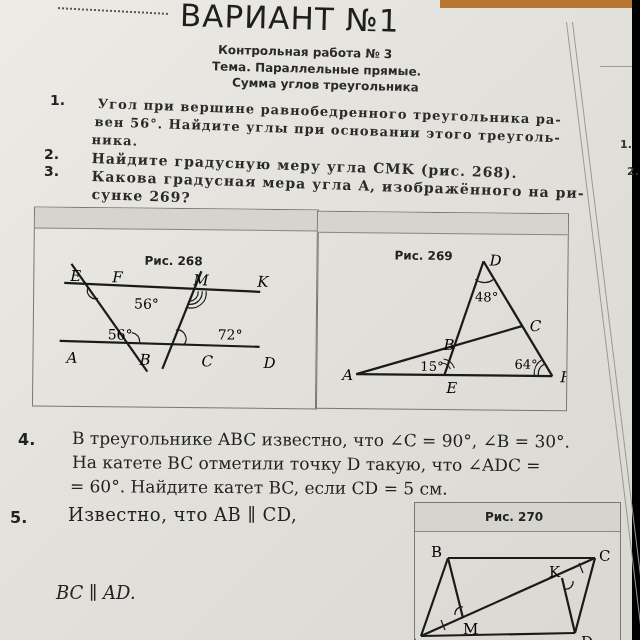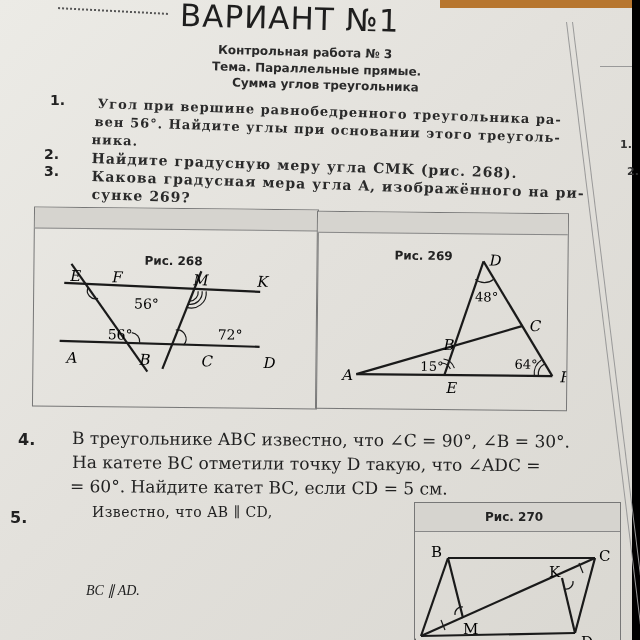--- a/index.html
+++ b/index.html
@@ -6,21 +6,21 @@
   body{width:640px;height:640px;overflow:hidden;background:#000;position:relative;font-family:"DejaVu Serif",serif;color:#222;}
   .wood{position:absolute;left:440px;top:0;width:192px;height:8px;background:#b7762f;}
   .paper{position:absolute;left:0;top:0;width:632px;height:640px;background:linear-gradient(135deg,#ecebe6 0%,#e3e1dc 45%,#dad8d2 100%);}
   .right-page-line{position:absolute;border-left:1px solid #999;}
   .dash-line{position:absolute;left:58px;top:10px;width:110px;border-top:2px dotted #555;transform:rotate(3deg);}
   .title{position:absolute;left:180px;top:0px;font-family:"DejaVu Sans",sans-serif;font-size:31px;letter-spacing:1px;color:#1e1e1e;transform:rotate(1.5deg);}
   .sub{position:absolute;font-family:"DejaVu Sans",sans-serif;font-weight:bold;font-size:12px;color:#2a2a2a;white-space:nowrap;transform:rotate(1.5deg);}
   .qnum{position:absolute;font-family:"DejaVu Sans",sans-serif;font-weight:bold;font-size:14px;color:#222;}
   .qline{position:absolute;font-family:"DejaVu Serif",serif;font-weight:bold;font-size:13px;color:#2a2a2a;white-space:nowrap;transform:rotate(2deg);transform-origin:left top;letter-spacing:1px;}
   .q4line{position:absolute;font-family:"DejaVu Serif",serif;font-size:17px;color:#222;white-space:nowrap;transform:rotate(0.4deg);transform-origin:left top;}
-  .q5line{position:absolute;font-family:"DejaVu Serif",serif;font-size:14px;color:#222;white-space:nowrap;margin-left:24px;}
+  .q5line{position:absolute;font-family:"DejaVu Serif",serif;font-size:18px;color:#222;white-space:nowrap;}
   .figbox{position:absolute;border:1px solid #777;}
   .figcap{position:absolute;font-family:"DejaVu Sans",sans-serif;font-weight:bold;font-size:12px;color:#222;}
   .side-num{position:absolute;font-family:"DejaVu Sans",sans-serif;font-weight:bold;font-size:11px;color:#333;}
   svg text{font-family:"DejaVu Serif",serif;}
 </style>
 </head>
 <body>
 
 <div class="paper">
   <div class="dash-line"></div>
@@ -99,21 +99,21 @@
     </svg>
   </div>
 
   <div class="qnum" style="left:18px;top:430px;font-size:16px;">4.</div>
   <div class="q4line" style="left:72px;top:428px;">В треугольнике ABC известно, что ∠C = 90°, ∠B = 30°.</div>
   <div class="q4line" style="left:72px;top:452px;">На катете BC отметили точку D такую, что ∠ADC =</div>
   <div class="q4line" style="left:70px;top:476px;">= 60°. Найдите катет BC, если CD = 5 см.</div>
 
   <div class="qnum" style="left:10px;top:508px;font-size:16px;">5.</div>
   <div class="q5line" style="left:68px;top:504px;letter-spacing:0.5px;">Известно,   что   AB  ∥  CD,</div>
-  <div class="q5line" style="left:62px;top:582px;font-style:italic;font-family:Liberation Serif, serif;">BC ∥ AD.</div>
+  <div class="q5line" style="left:56px;top:582px;font-style:italic;">BC ∥ AD.</div>
 
   <div class="figbox" style="left:414px;top:502px;width:205px;height:150px;border-bottom:none;">
     <div style="position:absolute;left:0;top:0;width:100%;height:28px;background:#d6d4cf;border-bottom:1px solid #888;"></div>
     <div class="figcap" style="left:70px;top:7px;">Рис. 270</div>
     <svg width="205" height="150" style="position:absolute;left:0;top:0;">
       <g stroke="#1a1a1a" stroke-width="2.2" fill="none">
         <line x1="33" y1="55" x2="180" y2="55"></line>
         <line x1="33" y1="55" x2="6" y2="133"></line>
         <line x1="180" y1="55" x2="160" y2="130"></line>
         <line x1="6" y1="133" x2="160" y2="130"></line>

